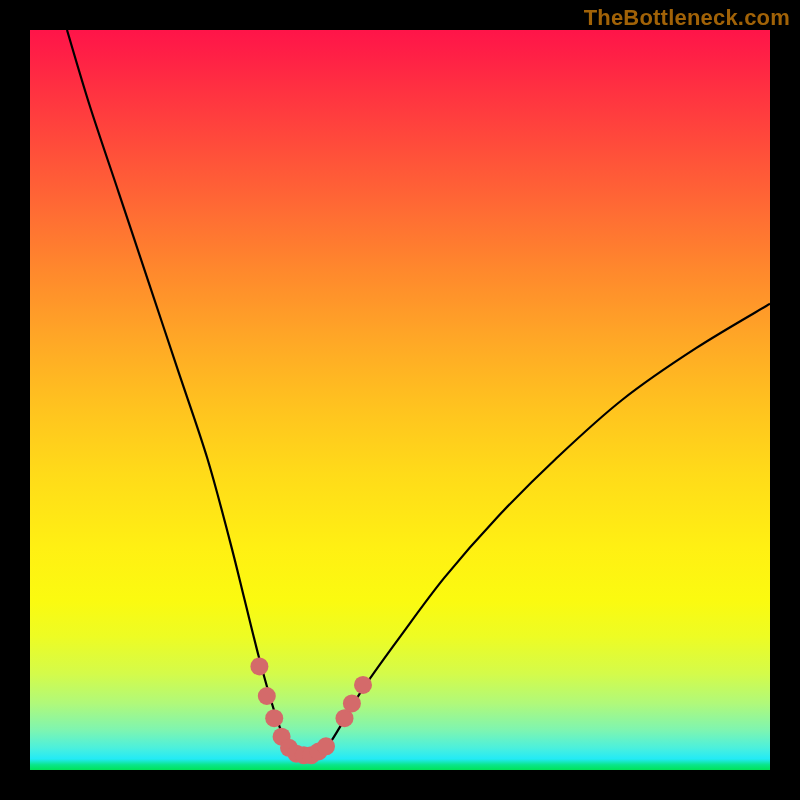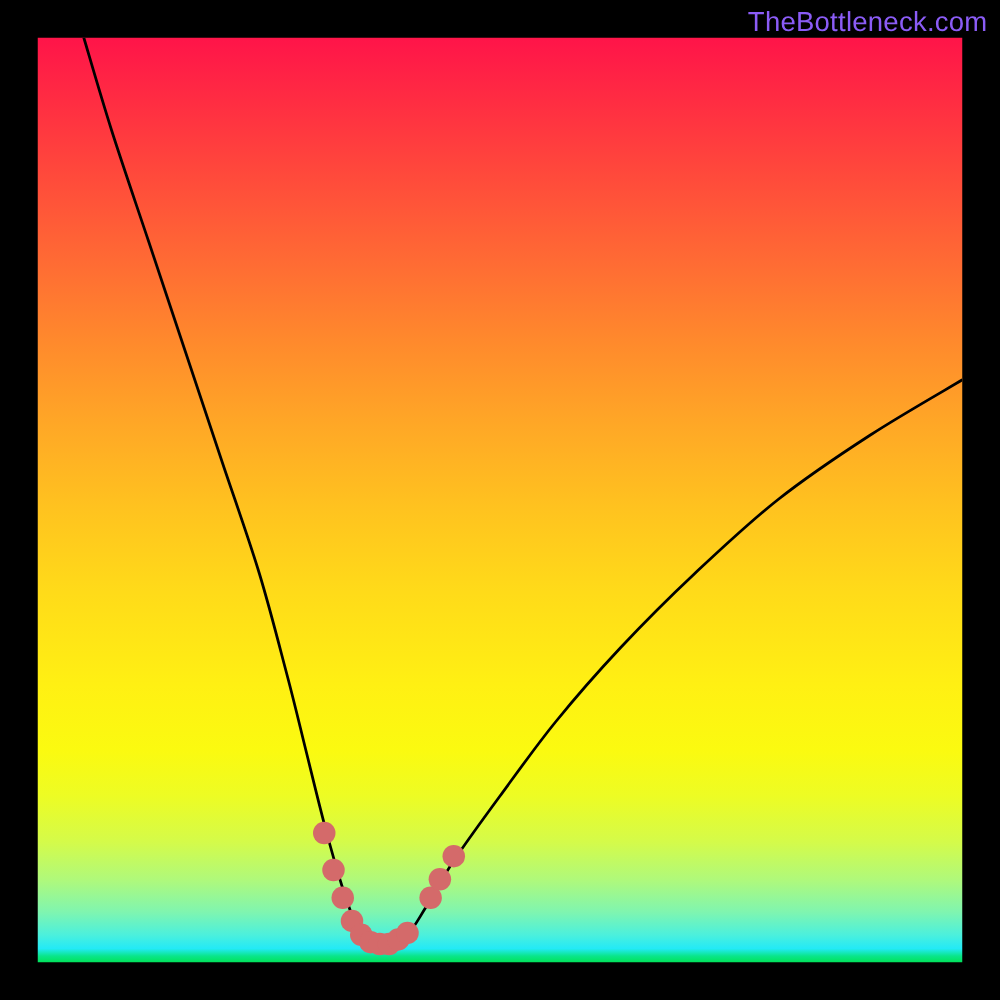--- a/index.html
+++ b/index.html
@@ -52,23 +52,23 @@
       #4cf0dc 97%,
       #23eaf6 98.5%,
       #0ae58a 99.3%,
       #00e358 100%
     );
   }
   .watermark {
     position: absolute;
     top: 5px;
     right: 10px;
-    color: #8b5cf6;
+    color: #a16207;
     font-size: 22px;
-    font-weight: 400;
+    font-weight: 700;
     letter-spacing: 0.2px;
   }
   svg.curve {
     position: absolute;
     top: 0;
     left: 0;
     width: 100%;
     height: 100%;
   }
 </style>

